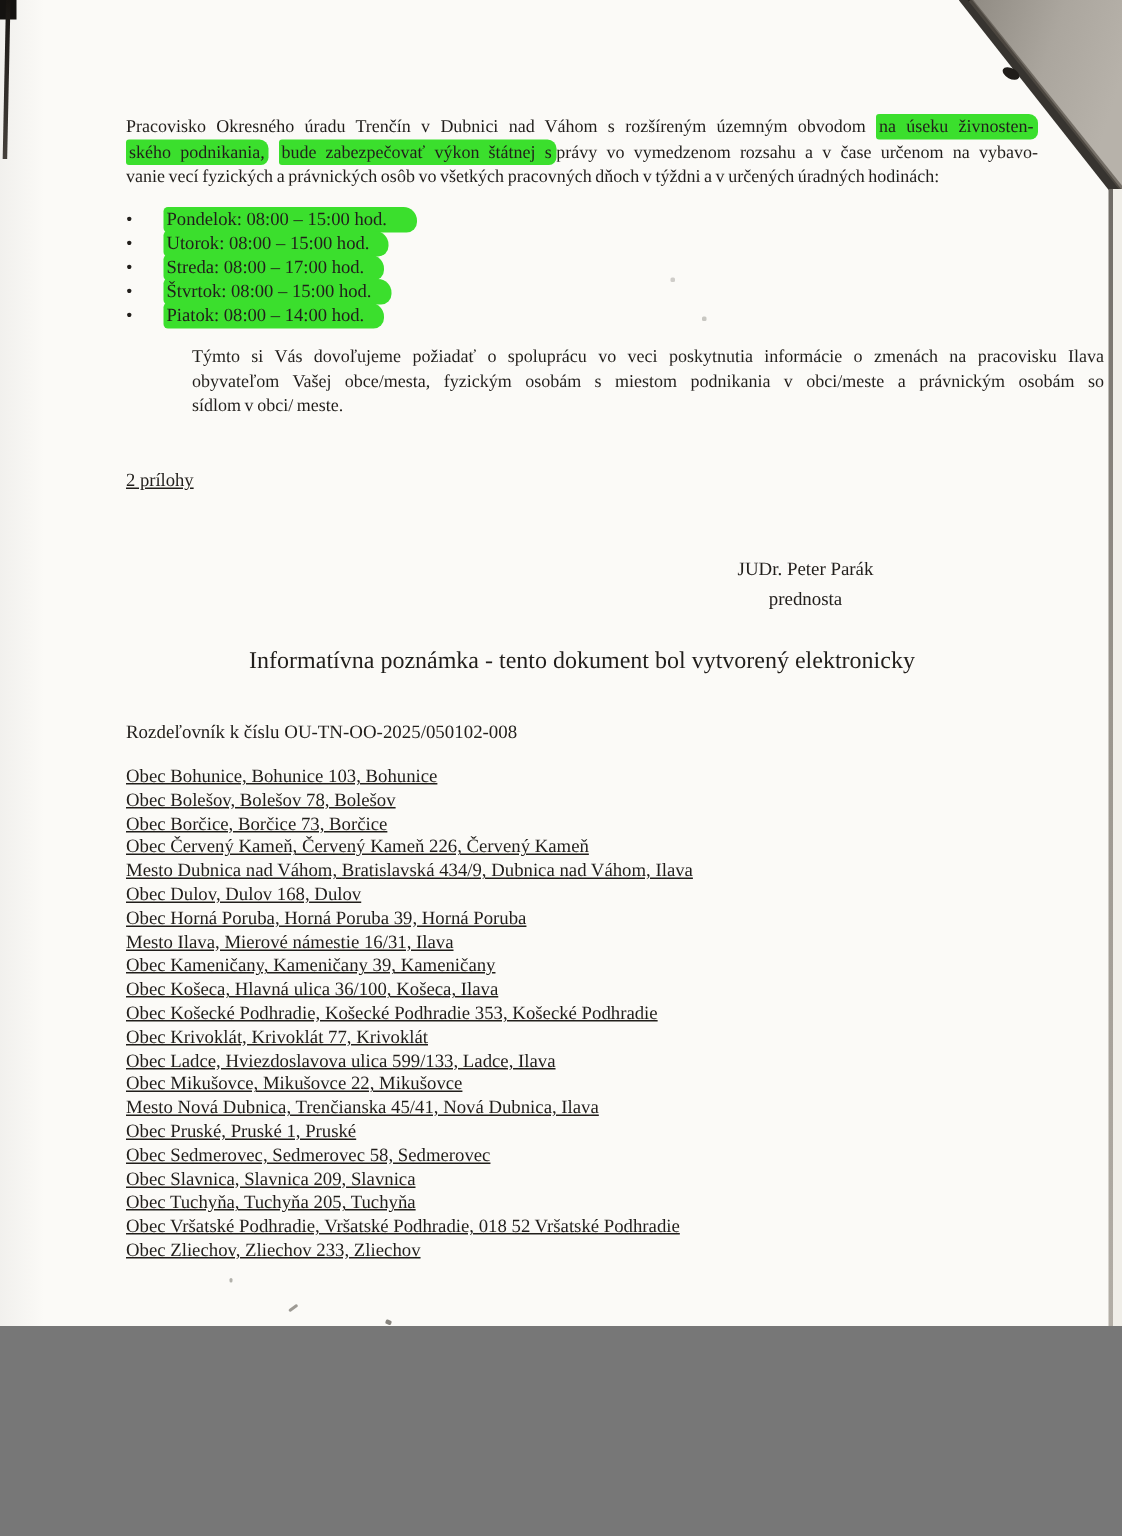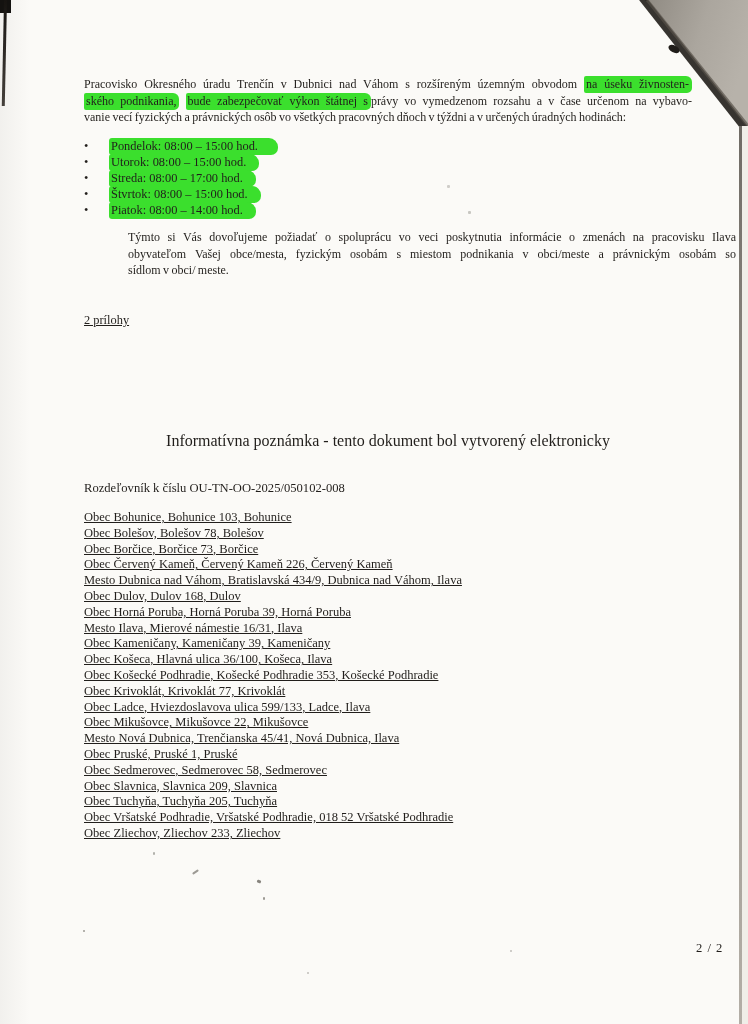--- a/index.html
+++ b/index.html
@@ -1,18 +1,18 @@
 <!DOCTYPE html>
 <html lang="sk" style="--hl: #3bdf2d;"><head>
 <meta charset="utf-8">
 <style>
   html,body{margin:0;padding:0;background:#777;}
   .page{
     position:relative;
-    width:748px;height:1024px;
+    width:748px;height:884px;
     margin:0 auto;
     background:#fbfaf7;
     overflow:hidden;
     font-family:"Liberation Serif","DejaVu Serif",serif;
     color:#211e1b;
   }
   
   .page::before{content:"";position:absolute;inset:0;pointer-events:none;
     background:linear-gradient(90deg,rgba(60,55,50,.05),rgba(60,55,50,0) 4%);}
 
@@ -109,20 +109,24 @@
     </div>
 
   <div class="content-block para" style="top:229px;margin-left:44px;">
       <div class="tline"><span>Týmto si Vás dovoľujeme požiadať o spoluprácu vo veci poskytnutia informácie o zmenách na pracovisku Ilava</span></div>
       <div class="tline"><span>obyvateľom Vašej obce/mesta, fyzickým osobám s miestom podnikania v obci/meste a právnickým osobám so</span></div>
       <div class="tline"><span>sídlom v obci/ meste.</span></div>
     </div>
 
   <div class="content-block attachments" style="top:313px;">2 prílohy</div>
 
+  <div class="signature">
+    <div>JUDr. Peter Parák</div>
+    <div>prednosta</div>
+  </div>
 
   <div class="content-block e-note" style="top:432px;">Informatívna poznámka - tento dokument bol vytvorený elektronicky</div>
 
   <div class="content-block dist-heading" style="top:481px;">Rozdeľovník k číslu OU-TN-OO-2025/050102-008</div>
 
   <div class="content-block recipients" style="top:510px;text-decoration:underline;">
       <div class="recipient-line">Obec Bohunice, Bohunice 103, Bohunice</div>
       <div class="recipient-line">Obec Bolešov, Bolešov 78, Bolešov</div>
       <div class="recipient-line">Obec Borčice, Borčice 73, Borčice</div>
       <div class="recipient-line">Obec Červený Kameň, Červený Kameň 226, Červený Kameň</div>

